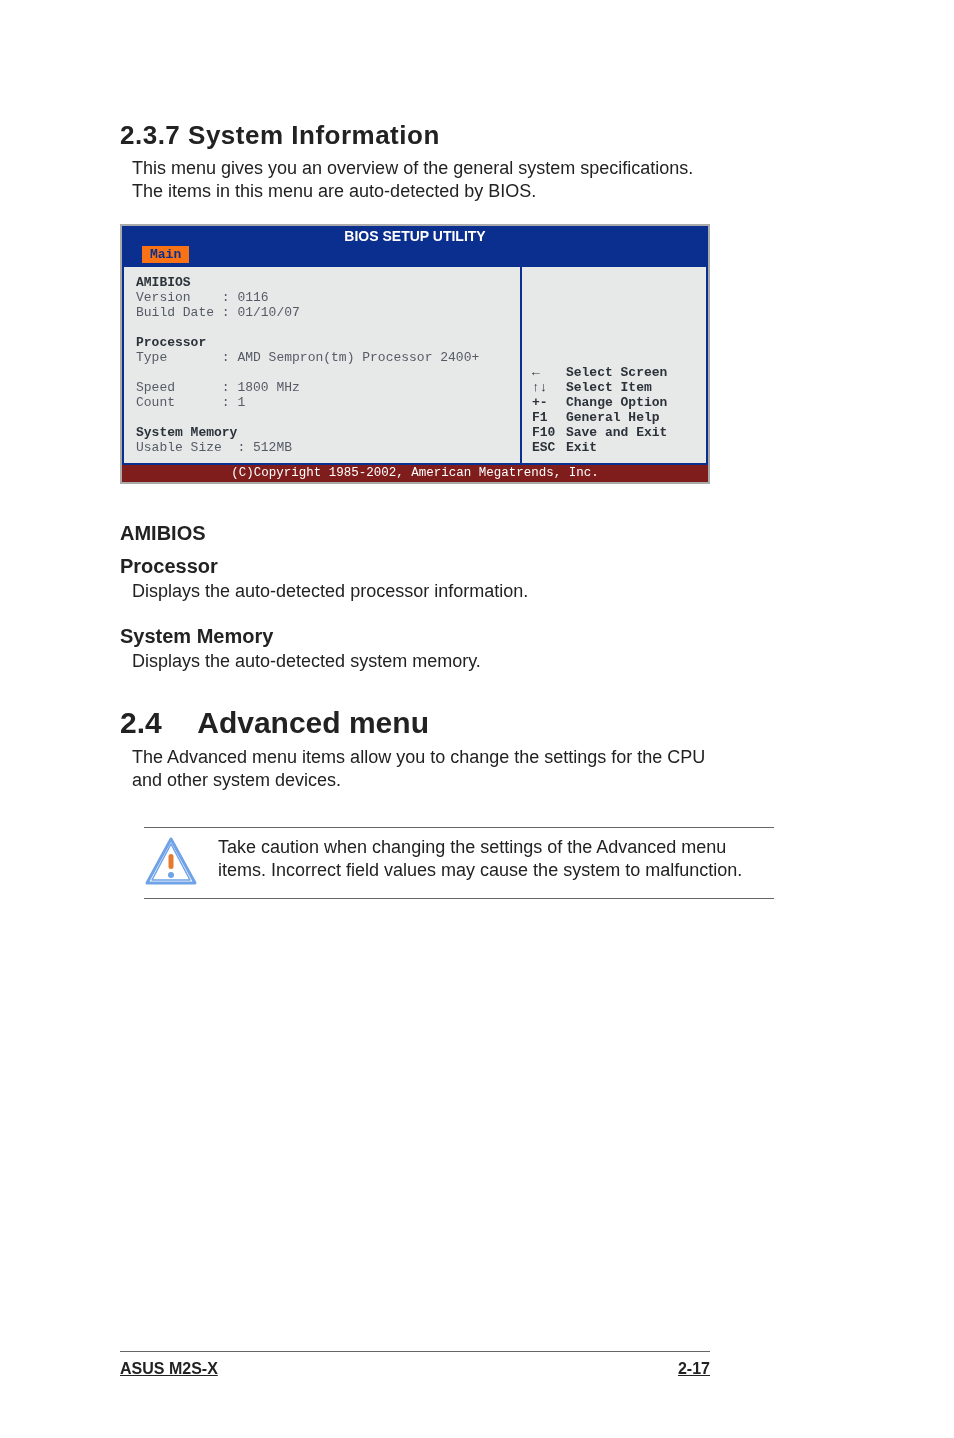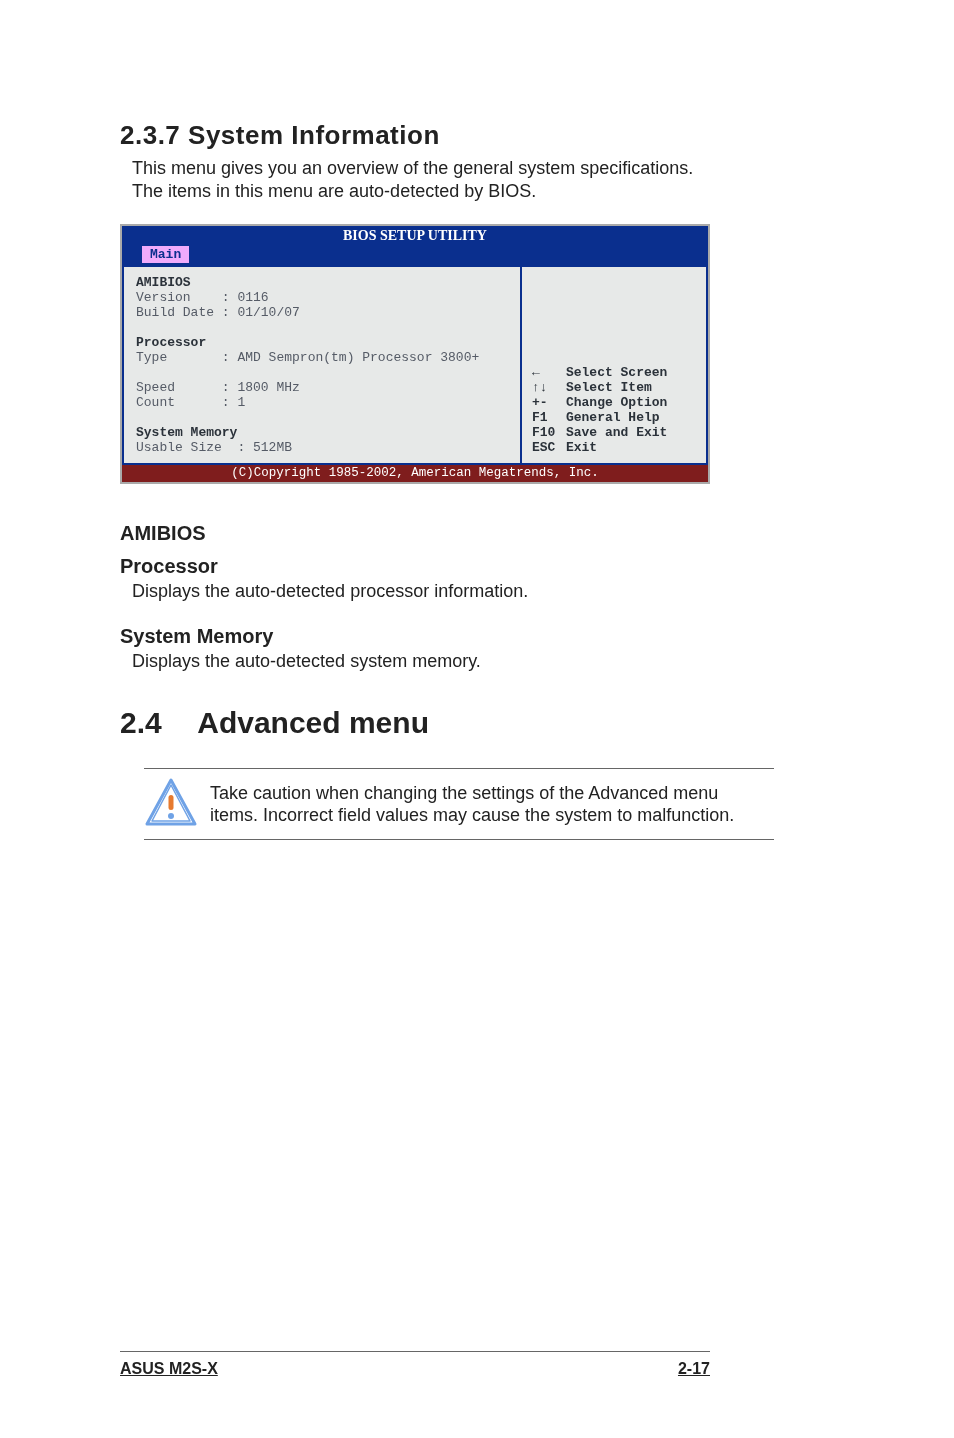--- a/index.html
+++ b/index.html
@@ -37,29 +37,29 @@
     font-family: "Courier New", monospace;
     overflow: hidden;
   }
   .bios-titlebar {
     background: #0a2f8e;
     color: #fff;
     font-weight: bold;
     font-size: 14px;
     padding: 2px 0 1px 0;
     text-align: center;
-    font-family: Liberation Serif, serif;
+    font-family: Liberation Sans, sans-serif;
   }
   .bios-tabrow {
     background: #0a2f8e;
     padding: 0 20px 2px 20px;
   }
   .bios-tab {
     display: inline-block;
-    background: #f0abfc;
+    background: #f97316;
     color: #0a2f8e;
     font-size: 13px;
     font-weight: bold;
     padding: 1px 8px;
     margin-top: 0;
   }
   .bios-body {
     display: flex;
     align-items: stretch;
   }
@@ -113,22 +113,22 @@
     font-size: 30px;
     font-weight: 800;
     margin: 20px 0 6px 0;
   }
   .menu-num {
     display: inline-block;
     width: 70px;
   }
   .callout {
     display: flex;
-    gap: 12px;
-    align-items: center;
+    gap: 20px;
+    align-items: flex-start;
     margin: 22px 0 0 24px;
     border-top: 1px solid #666;
     border-bottom: 1px solid #666;
     padding: 8px 10px 8px 0;
     width: 620px;
   }
   .callout svg {
     flex: 0 0 54px;
   }
   .callout-text {
@@ -160,21 +160,21 @@
     <div class="bios-tabrow">
       <span class="bios-tab">Main</span>
     </div>
     <div class="bios-body">
       <div class="bios-left">
         <div class="bios-line bios-strong">AMIBIOS</div>
         <div class="bios-line">Version    : 0116</div>
         <div class="bios-line">Build Date : 01/10/07</div>
         <div class="bios-line">&nbsp;</div>
         <div class="bios-line bios-strong">Processor</div>
-        <div class="bios-line">Type       : AMD Sempron(tm) Processor 3800+</div>
+        <div class="bios-line">Type       : AMD Sempron(tm) Processor 2400+</div>
         <div class="bios-line">&nbsp;</div>
         <div class="bios-line">Speed      : 1800 MHz</div>
         <div class="bios-line">Count      : 1</div>
         <div class="bios-line">&nbsp;</div>
         <div class="bios-line bios-strong">System Memory</div>
         <div class="bios-line">Usable Size  : 512MB</div>
       </div>
       <div class="bios-right">
         <div class="hint-grid">
           <span class="icon-arrow-left">←</span>
@@ -200,20 +200,21 @@
   <h3 class="sub-h">Processor</h3>
   <p class="body-text">Displays the auto-detected processor information.</p>
 
   <h3 class="sub-h">System Memory</h3>
   <p class="body-text">Displays the auto-detected system memory.</p>
 
   <h2 class="menu-title">
     <span class="menu-num">2.4</span>
     <span>Advanced menu</span>
   </h2>
+  <p class="body-text">The Advanced menu items allow you to change the settings for the CPU and other system devices.</p>
 
   <div class="callout">
     <svg width="54" height="54" viewBox="0 0 54 54">
       <polygon points="27,3 51,47 3,47" fill="none" stroke="#6fa2e6" stroke-width="3" stroke-linejoin="round"></polygon>
       <polygon points="27,8 46,44 8,44" fill="none" stroke="#6fa2e6" stroke-width="1.5" stroke-linejoin="round"></polygon>
       <rect x="24.5" y="18" width="5" height="15" rx="2.5" fill="#e67a2f"></rect>
       <circle cx="27" cy="39" r="3" fill="#6fa2e6"></circle>
     </svg>
     <div class="callout-text">Take caution when changing the settings of the Advanced menu items. Incorrect field values may cause the system to malfunction.</div>
   </div>

